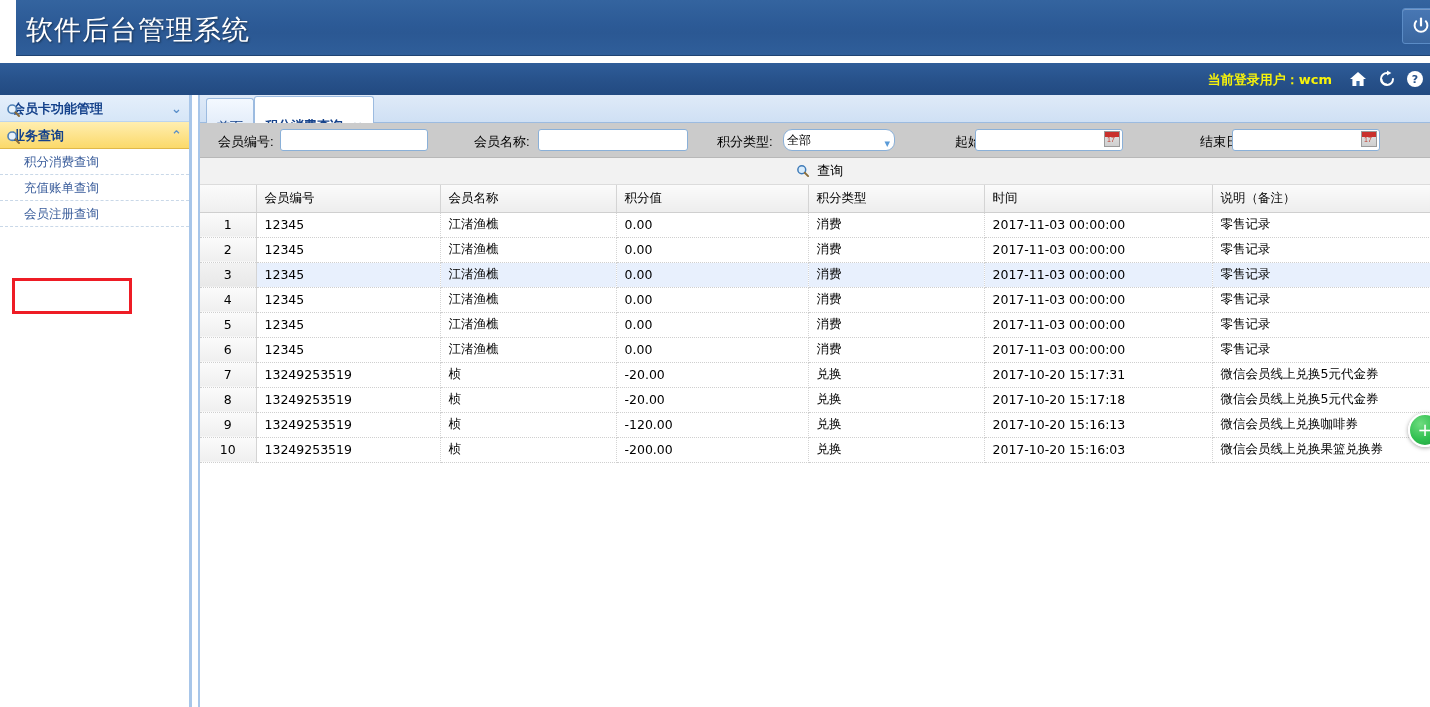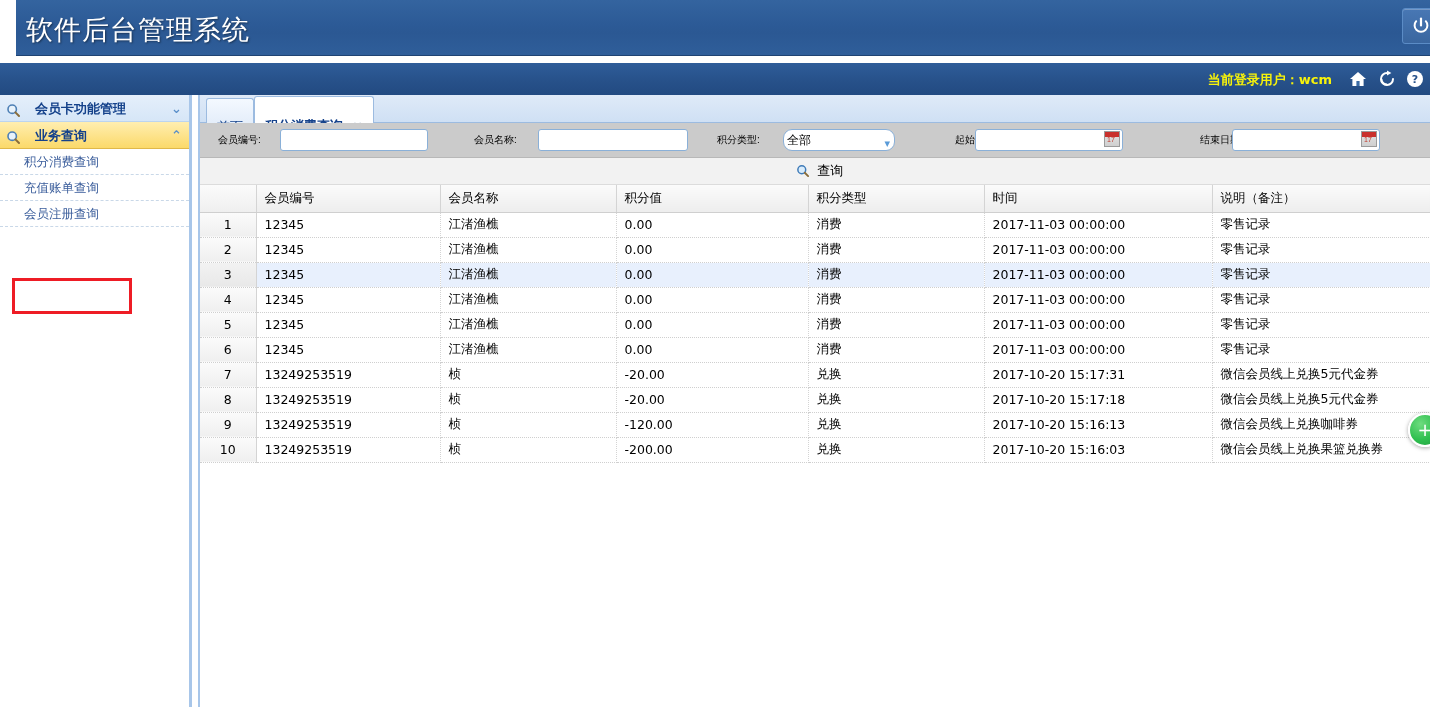--- a/index.html
+++ b/index.html
@@ -60,21 +60,21 @@
     border-bottom: 1px solid #a8c6e9;
     color: #15428b; font-weight: bold; font-size: 13px;
     font-family: "DejaVu Sans", sans-serif;
     position: relative;
   }
   .collapse-chev {
     position: absolute; right: 7px; top: 6px; color: #5a8fc9; font-size: 13px;
     font-family: "DejaVu Sans", sans-serif; line-height: 16px;
   }
   .group-header {
-    position: relative; height: 27px; line-height: 27px; padding-left: 35px;
+    position: relative; height: 27px; line-height: 27px; padding-left: 12px;
     border-bottom: 1px solid #bcd4ee;
     color: #15428b; font-weight: bold; font-size: 13px;
     font-family: "DejaVu Sans", sans-serif;
     background: linear-gradient(to bottom, #e5effb 0%, #d6e6f7 100%);
     cursor: pointer;
   }
   .group-header.active {
     background: linear-gradient(to bottom, #ffeeb0 0%, #fbd96a 100%);
     border-bottom: 1px solid #e0b84a;
   }
@@ -120,21 +120,21 @@
     background: #ffffff; font-weight: bold; top: 1px; height: 28px; line-height: 26px;
   }
   .tab-close { color: #6a86a8; margin-left: 5px; font-size: 12px; cursor: pointer; }
 
   #query-form {
     position: relative; height: 35px;
     background: #cbcbcb;
     border-bottom: 1px solid #b8b8b8;
   }
   .field-label {
-    position: absolute; top: 10px; font-size: 10px; color: #000;
+    position: absolute; top: 10px; font-size: 13px; color: #000;
     font-family: Liberation Sans, sans-serif;
   }
   .field-input {
     position: absolute; top: 6px; height: 22px;
     border: 1px solid #8ab0d8; border-radius: 3px;
     background: #fff; font-size: 12px; padding: 0 4px; outline: none;
     font-family: "DejaVu Sans", sans-serif;
   }
   .field-select {
     position: absolute; top: 6px; height: 22px; width: 112px;

